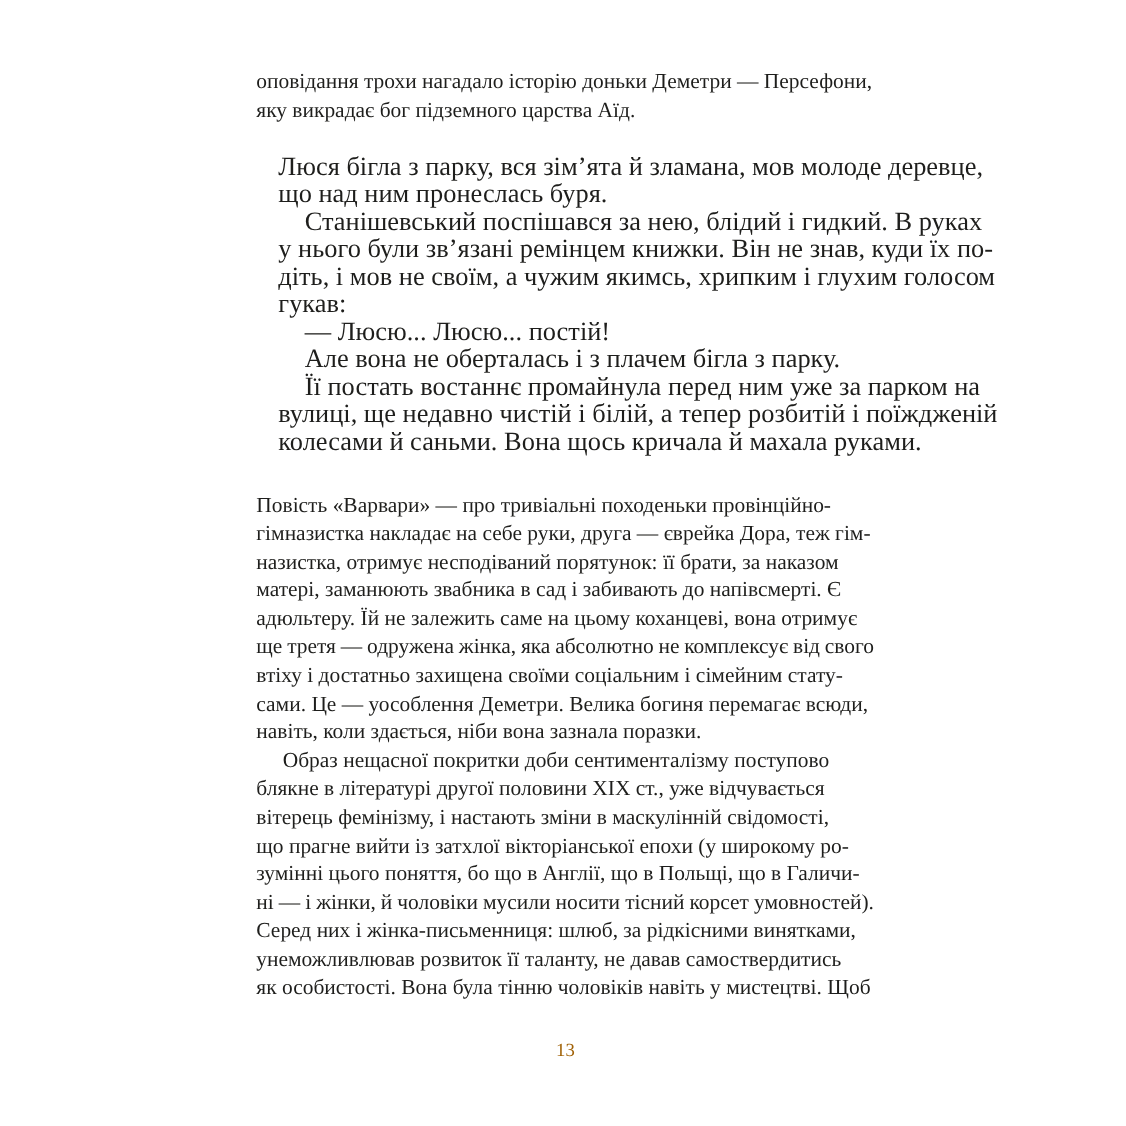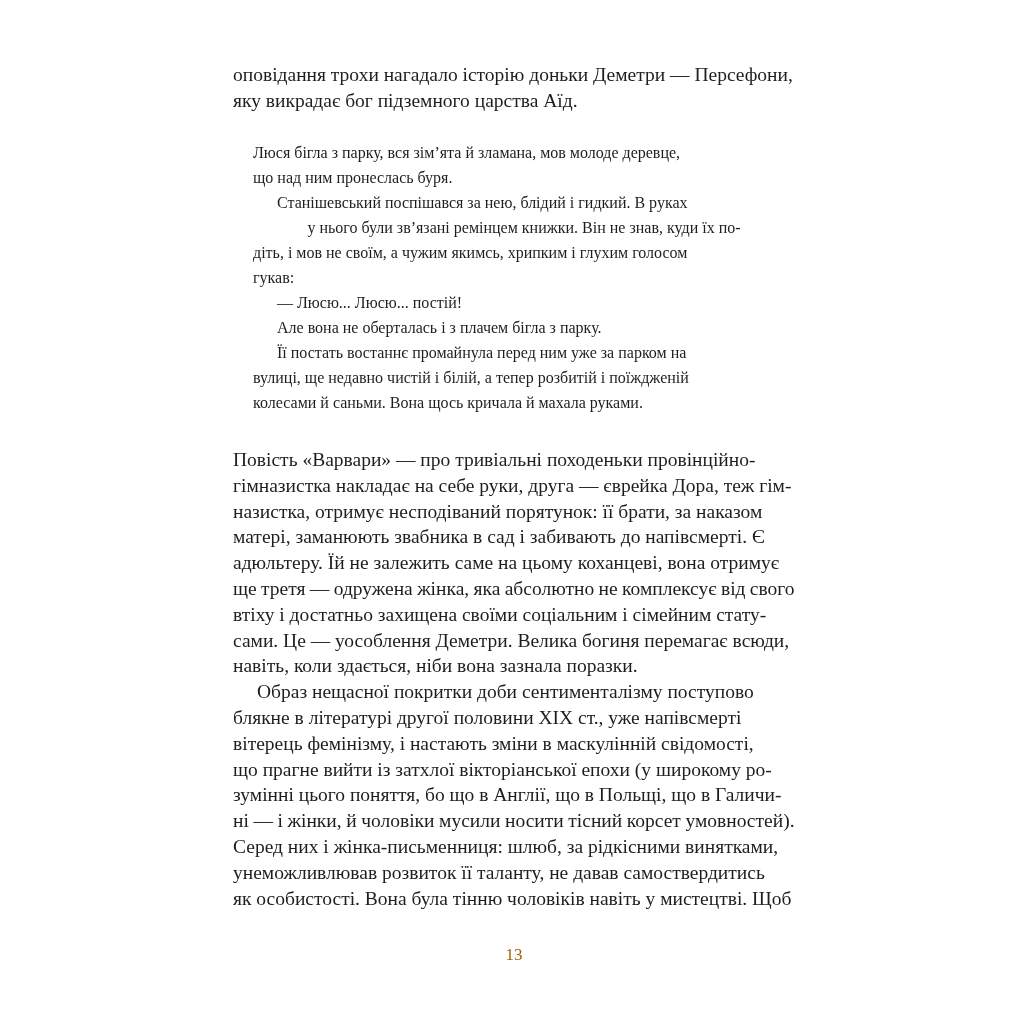--- a/index.html
+++ b/index.html
@@ -6,21 +6,21 @@
   body{
     width:1024px;height:1024px;
     background:#ffffff;
     font-family:"Liberation Serif","DejaVu Serif",serif;
     color:#1e1e1c;
     -webkit-font-smoothing:antialiased;
   }
   .page{position:relative;width:1000px;height:1024px;background:#ffffff;overflow:hidden;}
   .text-block{position:absolute;left:233px;top:62px;width:562px;}
   .intro{font-size:19.5px;line-height:26px;}
-  .quote{margin:26px 0 0 20px;font-size:16px;line-height:25px;}
+  .quote{margin:26px 0 0 20px;font-size:24px;line-height:25px;}
   .body-text{margin-top:32px;font-size:19.5px;line-height:25.8px;}
   .line{white-space:nowrap;}
   .line.indent{text-indent:24px;}
   .folio{
     position:absolute;top:944px;left:233px;width:562px;
     text-align:center;font-size:17px;line-height:22px;color:#a16207;
   }
 </style>
 </head>
 <body>
@@ -48,21 +48,21 @@
         <div class="line" style="word-spacing: 0px;">Повість «Варвари» — про тривіальні походеньки провінційно-</div>
         <div class="line" style="word-spacing: 0px;">гімназистка накладає на себе руки, друга — єврейка Дора, теж гім-</div>
         <div class="line" style="word-spacing: 0px;">назистка, отримує несподіваний порятунок: її брати, за наказом</div>
         <div class="line" style="word-spacing: 0px;">матері, заманюють звабника в сад і забивають до напівсмерті. Є</div>
         <div class="line" style="word-spacing: 0px;">адюльтеру. Їй не залежить саме на цьому коханцеві, вона отримує</div>
         <div class="line" style="word-spacing: -0.5px;">ще третя — одружена жінка, яка абсолютно не комплексує від свого</div>
         <div class="line" style="word-spacing: 0px;">втіху і достатньо захищена своїми соціальним і сімейним стату-</div>
         <div class="line" style="word-spacing: 0px;">сами. Це — уособлення Деметри. Велика богиня перемагає всюди,</div>
         <div class="line last">навіть, коли здається, ніби вона зазнала поразки.</div>
         <div class="line indent" style="word-spacing: 0px;">Образ нещасної покритки доби сентименталізму поступово</div>
-        <div class="line" style="word-spacing: 0px;">блякне в літературі другої половини XIX ст., уже напівсмерті</div>
+        <div class="line" style="word-spacing: 0px;">блякне в літературі другої половини XIX ст., уже відчувається</div>
         <div class="line" style="word-spacing: 0px;">вітерець фемінізму, і настають зміни в маскулінній свідомості,</div>
         <div class="line" style="word-spacing: 0px;">що прагне вийти із затхлої вікторіанської епохи (у широкому ро-</div>
         <div class="line" style="word-spacing: 0px;">зумінні цього поняття, бо що в Англії, що в Польщі, що в Галичи-</div>
         <div class="line" style="word-spacing: -0.3px;">ні — і жінки, й чоловіки мусили носити тісний корсет умовностей).</div>
         <div class="line" style="word-spacing: 0px;">Серед них і жінка-письменниця: шлюб, за рідкісними винятками,</div>
         <div class="line" style="word-spacing: 0px;">унеможливлював розвиток її таланту, не давав самоствердитись</div>
         <div class="line" style="word-spacing: 0px;">як особистості. Вона була тінню чоловіків навіть у мистецтві. Щоб</div>
       </div>
   </div>
   <div class="folio">13</div>

